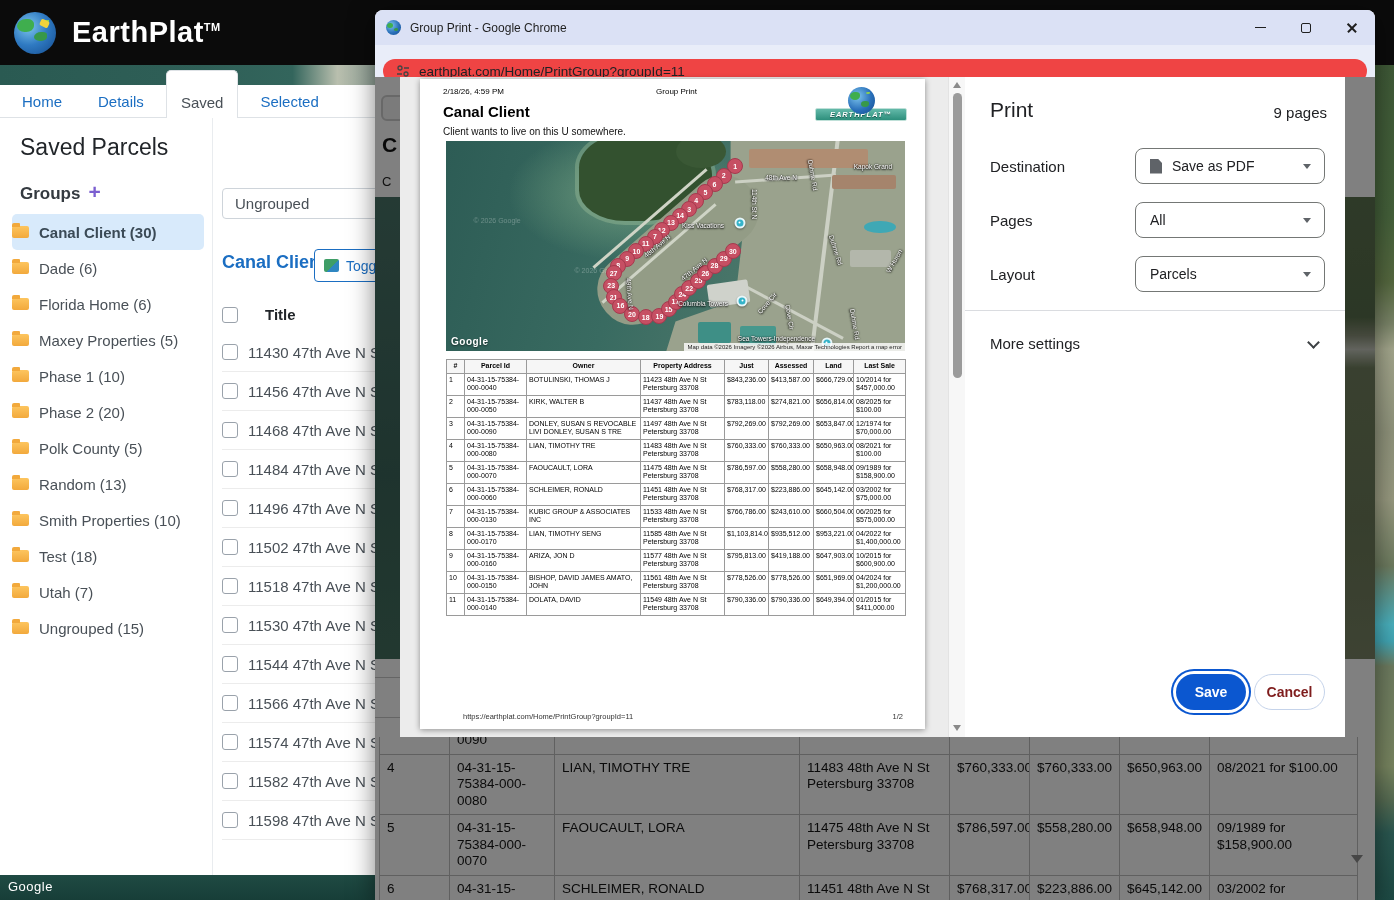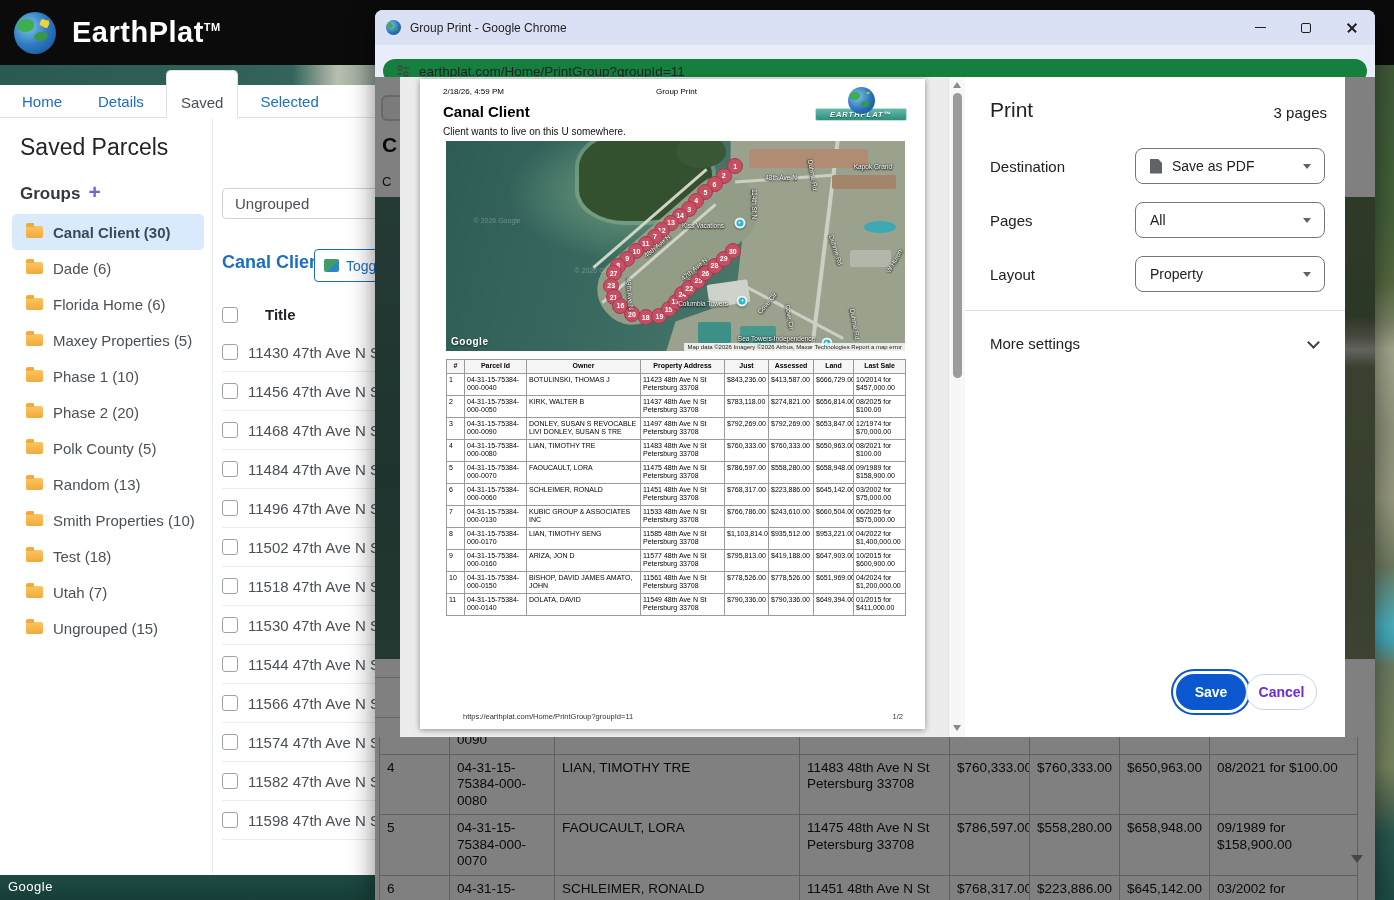--- a/index.html
+++ b/index.html
@@ -21,21 +21,21 @@
 
   .tabbar{position:absolute;left:0;top:85px;width:375px;height:33px;background:#fff;border-bottom:1px solid #dee2e6;display:flex;align-items:center;}
   .tab{font-size:15px;color:#1b6ec2;padding:23px 14px;margin-left:8px;cursor:pointer;}
   .tab.active{color:#495057;background:#fff;border:1px solid #dee2e6;border-bottom:1px solid #fff;border-radius:5px 5px 0 0;position:relative;top:1px;}
   .left-panel{position:absolute;left:0;top:118px;width:375px;height:757px;background:#fff;}
   .vdivider{position:absolute;left:212px;top:0;width:1px;height:757px;background:#e9ecef;}
   .panel-title{position:absolute;left:20px;top:16px;font-size:23px;color:#212529;}
   .groups-head{position:absolute;left:20px;top:62px;font-size:17px;font-weight:bold;color:#343a40;}
   .plus-glyph{color:#7b5fd0;font-weight:bold;font-size:21px;margin-left:8px;cursor:pointer;}
   .groups-box{position:absolute;left:12px;top:96px;width:192px;}
-  .gitem{display:flex;align-items:center;height:36px;padding-left:14px;border-radius:5px;cursor:pointer;}
+  .gitem{display:flex;align-items:center;height:36px;border-radius:5px;cursor:pointer;}
   .gitem.sel{background:#d8eafb;}
   .glabel{font-size:15px;color:#495057;margin-left:10px;white-space:nowrap;}
   .gitem.sel .glabel{color:#3b4a56;font-weight:bold;}
   .folder{width:17px;height:12px;background:linear-gradient(#fdc55e,#f2a93c);border-radius:2px;position:relative;flex:none;}
   .folder::before{content:"";position:absolute;top:-3px;left:0;width:8px;height:4px;background:#f2a93c;border-radius:2px 1px 0 0;}
 
   .mid-select{position:absolute;left:222px;top:70px;width:158px;height:31px;border:1px solid #ced4da;border-radius:4px;background:#fff;font-size:15px;color:#495057;display:flex;align-items:center;padding-left:12px;}
   .mid-heading{position:absolute;left:222px;top:134px;font-size:18px;font-weight:bold;color:#1b6ec2;}
   .toggle-btn{position:absolute;left:314px;top:131px;width:80px;height:33px;border:1px solid #1b6ec2;border-radius:4px;background:#fff;display:flex;align-items:center;padding-left:9px;cursor:pointer;}
   .map-mini-icon{width:15px;height:13px;background:linear-gradient(135deg,#3f9e67 55%,#2e86c1 55%);border-radius:2px;flex:none;}
@@ -54,21 +54,21 @@
   .favicon::before{content:"";position:absolute;left:1px;top:3px;width:6px;height:5px;background:#3fae4e;border-radius:50% 40% 50% 50%;box-shadow:6px 4px 0 -1px #37984a;}
   .win-title{font-size:12px;color:#1f1f1f;margin-left:9px;}
   .win-controls{position:absolute;right:0;top:0;height:35px;display:flex;}
   .wbtn{width:46px;height:35px;display:flex;align-items:center;justify-content:center;cursor:pointer;}
   .ic-min{width:11px;height:1.5px;background:#1f1f1f;}
   .ic-max{width:10px;height:10px;border:1.5px solid #1f1f1f;border-radius:2px;}
   .ic-close{position:relative;width:12px;height:12px;}
   .ic-close::before,.ic-close::after{content:"";position:absolute;left:0;top:5px;width:12px;height:1.5px;background:#1f1f1f;}
   .ic-close::before{transform:rotate(45deg);} .ic-close::after{transform:rotate(-45deg);}
   .urlrow{position:absolute;left:0;top:35px;width:100%;height:32px;background:#e9edf9;display:flex;align-items:center;}
-  .urlpill{margin-left:8px;width:984px;height:24px;border-radius:12px;background:#15803d;display:flex;align-items:center;margin-top:20px;}
+  .urlpill{margin-left:8px;width:984px;height:24px;border-radius:12px;background:#ef4444;display:flex;align-items:center;margin-top:20px;}
   .url-text{font-size:13.5px;color:#202124;margin-left:8px;}
   .tune-icon{margin-left:12px;flex:none;display:flex;}
 
   .content{position:absolute;left:0;top:67px;width:1000px;height:823px;background:#fff;}
   .behind{position:absolute;inset:0;filter:brightness(0.5);}
   .behind-left{position:absolute;left:0;top:0;width:25px;height:660px;background:#fff;overflow:hidden;}
   .bl-btn{position:absolute;left:6px;top:18px;width:30px;height:26px;border:2px solid #cfcfcf;border-radius:6px;background:#f6f6f6;}
   .bl-h{position:absolute;left:7px;top:56px;font-size:21px;font-weight:bold;color:#111;}
   .bl-s{position:absolute;left:7px;top:97px;font-size:13px;color:#222;}
   .bl-map{position:absolute;left:0;top:120px;width:25px;height:462px;background:linear-gradient(#4a7468,#3c665c 60%,#44705f);}
@@ -132,21 +132,21 @@
   .dd{position:absolute;left:170px;width:190px;height:36px;border:1px solid #747775;border-radius:8px;background:#fff;display:flex;align-items:center;cursor:pointer;}
   .dd-text{font-size:14px;color:#202124;margin-left:14px;}
   .caret{position:absolute;right:13px;width:0;height:0;border-left:4.5px solid transparent;border-right:4.5px solid transparent;border-top:5px solid #5f6368;}
   .pdficon{width:12px;height:15px;background:#5f6368;clip-path:polygon(0 0,65% 0,100% 30%,100% 100%,0 100%);margin-left:14px;flex:none;}
   .pdficon + .dd-text{margin-left:10px;}
   .st-div{position:absolute;left:0;top:233px;width:100%;height:1px;background:#dadce0;}
   .st-more{position:absolute;left:25px;top:258px;font-size:15px;color:#202124;}
   .chev{position:absolute;right:27px;top:261px;width:9px;height:9px;border-right:2px solid #3c4043;border-bottom:2px solid #3c4043;transform:rotate(45deg);}
   .btn{position:absolute;top:597px;height:36px;border-radius:18px;font-size:14px;font-weight:bold;display:flex;align-items:center;justify-content:center;cursor:pointer;}
   .save{left:211px;width:70px;background:#0b57d0;color:#fff;box-shadow:0 0 0 3px #fff,0 0 0 5px #0b57d0;}
-  .cancel{left:281px;width:71px;background:#fff;color:#6d28d9;border:1px solid #c5d3ea;}
+  .cancel{left:289px;width:71px;background:#fff;color:#7f1d1d;border:1px solid #c5d3ea;}
 </style>
 </head>
 <body>
 
 <div class="screen">
 
   <div class="app-header">
     <span class="globe"></span>
     <span class="brand"><span>EarthPlat</span><sup>TM</sup></span>
   </div>
@@ -597,38 +597,38 @@
         </div>
 
         <div class="pv-scrollbar">
           <div class="sb-up"></div>
           <div class="sb-thumb"></div>
           <div class="sb-down"></div>
         </div>
 
         <div class="settings">
           <div class="st-title">Print</div>
-          <div class="st-pages">3 pages</div>
+          <div class="st-pages">9 pages</div>
 
           <div class="st-label" style="top:81px">Destination</div>
           <div class="dd" style="top:71px">
             <span class="pdficon"></span>
             <span class="dd-text">Save as PDF</span>
             <span class="caret"></span>
           </div>
 
           <div class="st-label" style="top:135px">Pages</div>
           <div class="dd" style="top:125px">
             <span class="dd-text">All</span>
             <span class="caret"></span>
           </div>
 
           <div class="st-label" style="top:189px">Layout</div>
           <div class="dd" style="top:179px">
-            <span class="dd-text">Property</span>
+            <span class="dd-text">Parcels</span>
             <span class="caret"></span>
           </div>
 
           <div class="st-div"></div>
           <div class="st-more">More settings</div>
           <div class="chev"></div>
 
           <div class="btn save">Save</div>
           <div class="btn cancel">Cancel</div>
         </div>

